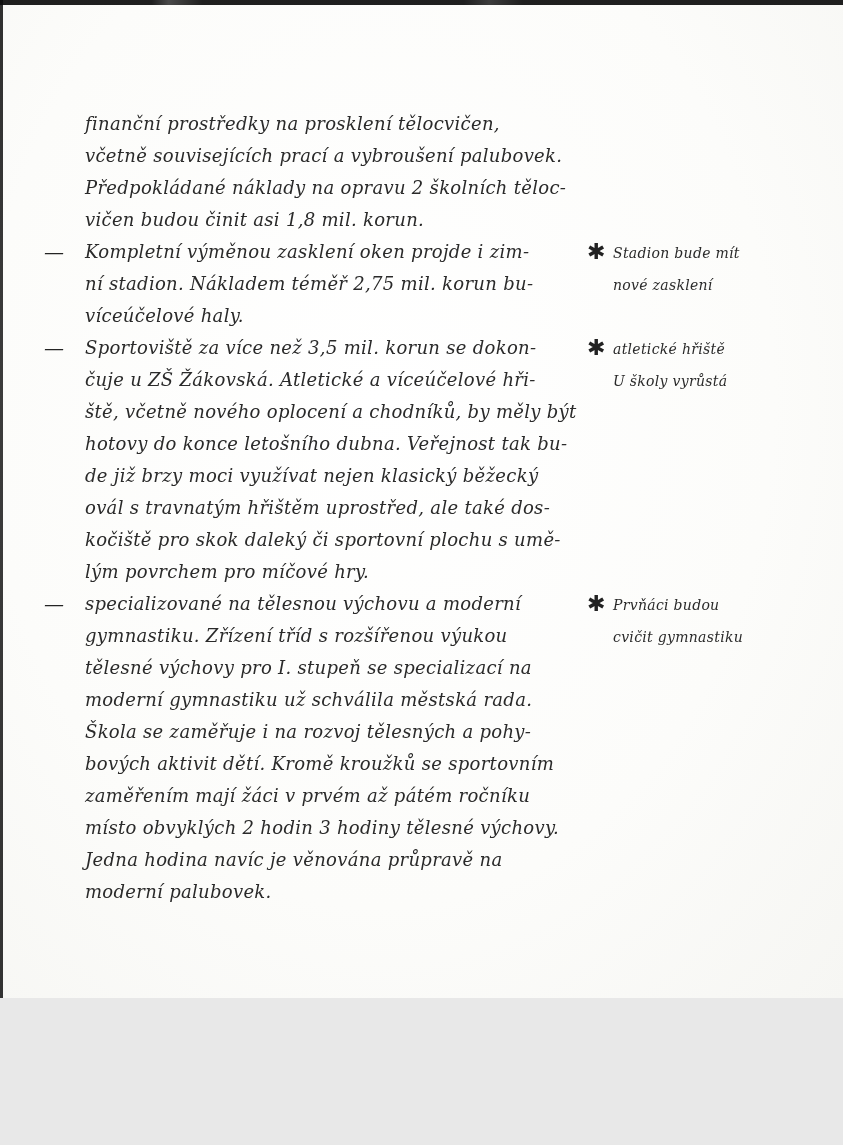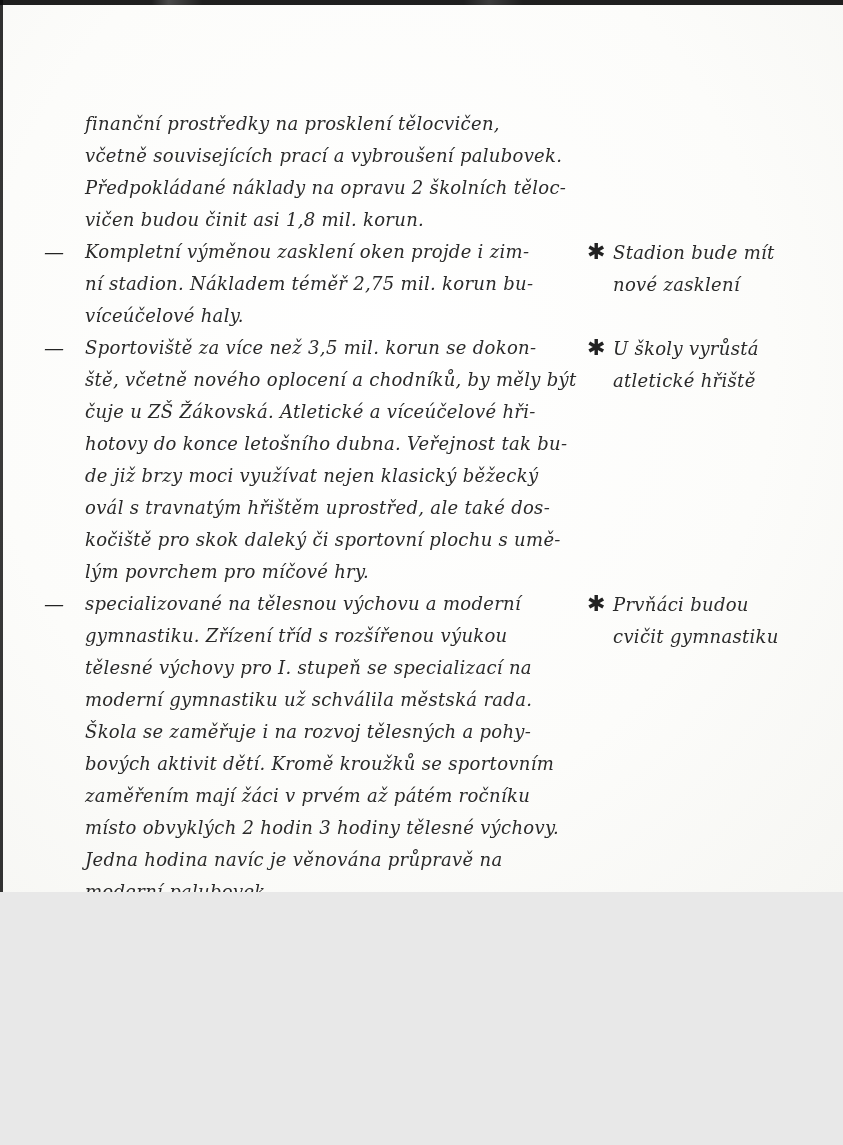--- a/index.html
+++ b/index.html
@@ -3,21 +3,21 @@
 <meta charset="utf-8">
 <style>
   html, body { margin: 0; padding: 0; }
   body {
     background: #e8e8e8;
     font-family: "DejaVu Serif", serif;
   }
   .page {
     position: relative;
     width: 843px;
-    height: 892px;
+    height: 998px;
     margin: 0 auto;
     background: radial-gradient(ellipse at 45% 40%, #ffffff 0%, #fcfcfa 60%, #f6f6f3 100%);
     overflow: hidden;
     color: #2a2a2a;
   }
   
   .scan-edge-top {
     position: absolute; top: 0; left: 0; right: 0; height: 5px;
     background: linear-gradient(90deg,
       #0c0c0c 0%, #0c0c0c 18%, #3a3a3a 20%, #0c0c0c 24%,
@@ -70,21 +70,21 @@
     padding-top: 1px;
   }
   .star {
     flex: none;
     width: 26px;
     font-size: 22px;
     line-height: 30px;
     font-style: normal;
     color: #222;
   }
-  .note-text .line { font-size: 18px; }
+  .note-text .line { font-size: 14px; }
   
   .page-num-box {
     position: absolute;
     left: 597px;
     top: 1042px;
     width: 86px;
     height: 45px;
     border: 2px solid #2e2e2e;
     box-sizing: border-box;
     display: flex;
@@ -132,33 +132,33 @@
           <p class="line">Stadion bude mít</p>
           <p class="line">nové zasklení</p>
         </div>
       </aside>
     </section>
 
     <section class="para">
       <div class="dash-col">—</div>
       <div class="text-col">
         <p class="line">Sportoviště za více než 3,5 mil. korun se dokon-</p>
+        <p class="line">čuje u ZŠ Žákovská. Atletické a víceúčelové hři-</p>
         <p class="line">ště, včetně nového oplocení a chodníků, by měly být</p>
-        <p class="line">čuje u ZŠ Žákovská. Atletické a víceúčelové hři-</p>
         <p class="line">hotovy do konce letošního dubna. Veřejnost tak bu-</p>
         <p class="line">de již brzy moci využívat nejen klasický běžecký</p>
         <p class="line">ovál s travnatým hřištěm uprostřed, ale také dos-</p>
         <p class="line">kočiště pro skok daleký či sportovní plochu s umě-</p>
         <p class="line">lým povrchem pro míčové hry.</p>
       </div>
       <aside class="note-col">
         <span class="star">✱</span>
         <div class="note-text">
+          <p class="line">atletické hřiště</p>
           <p class="line">U školy vyrůstá</p>
-          <p class="line">atletické hřiště</p>
         </div>
       </aside>
     </section>
 
     <section class="para">
       <div class="dash-col">—</div>
       <div class="text-col">
         <p class="line">specializované na tělesnou výchovu a moderní</p>
         <p class="line">gymnastiku. Zřízení tříd s rozšířenou výukou</p>
         <p class="line">tělesné výchovy pro I. stupeň se specializací na</p>

